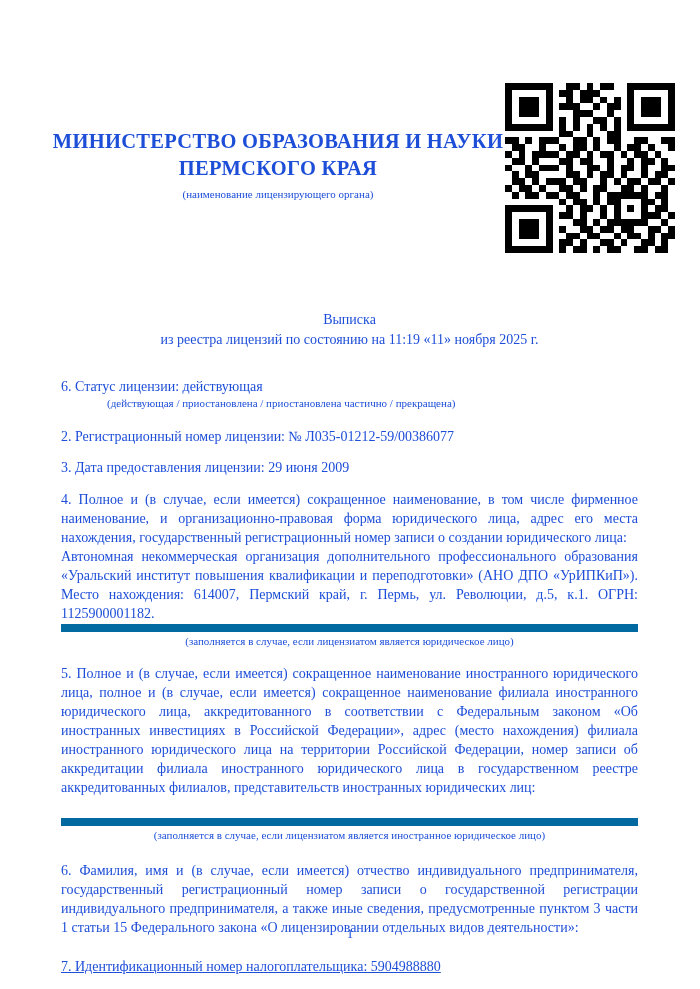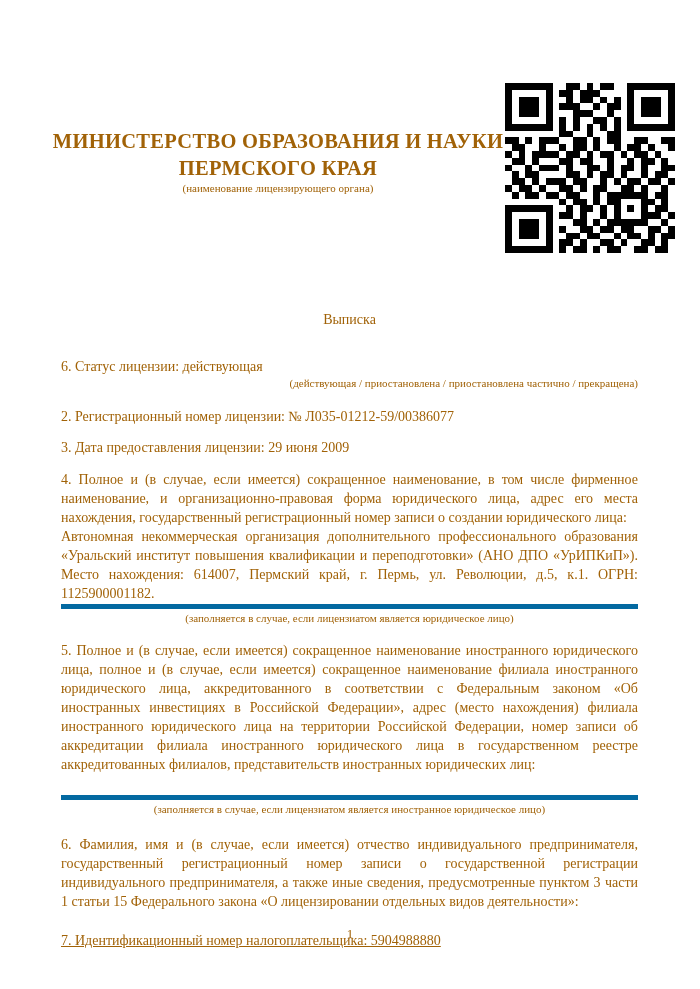--- a/index.html
+++ b/index.html
@@ -3,37 +3,38 @@
 <meta charset="utf-8">
 <style>
   * { margin: 0; padding: 0; box-sizing: border-box; }
   html, body { background: #ffffff; }
   .page {
     position: relative;
     width: 700px;
     height: 989px;
     background: #ffffff;
     font-family: "Liberation Serif", "DejaVu Serif", serif;
-    color: #a16207;
+    color: #1d4ed8;
     overflow: hidden;
   }
   .ministry {
     position: absolute;
     left: 0;
     top: 128px;
     width: 556px;
     text-align: center;
   }
   .ministry-line {
     font-size: 20.5px;
     font-weight: bold;
     line-height: 27px;
     letter-spacing: 0.3px;
   }
   .ministry-caption {
+    margin-top: 6px;
     font-size: 11px;
     line-height: 13px;
   }
   .qr {
     position: absolute;
     left: 505px;
     top: 83px;
     width: 170px;
     height: 170px;
   }
@@ -45,32 +46,32 @@
     width: 577px;
     font-size: 14px;
     line-height: 19px;
   }
   .doc-title { text-align: center; line-height: 20px; margin-top: 8px; }
   .line-item { margin-top: 0; }
   .mt-i1 { margin-top: 27px; }
   .sub-caption {
     font-size: 11px;
     line-height: 14px;
-    text-align: right;
+    text-align: left;
   }
   .sub-caption.shift { margin-left: 46px; }
   .mt-i2 { margin-top: 17px; }
   .mt-i3 { margin-top: 12px; }
   .para {
     text-align: justify;
     text-align-last: left;
   }
   .mt-i4 { margin-top: 13px; }
   .ruled-caption {
-    border-top: 5px solid #0369a1;
+    border-top: 8px solid #0369a1;
     padding-top: 2px;
     font-size: 11px;
     line-height: 14px;
     text-align: center;
   }
   .mt-rule4 { margin-top: 1px; }
   .mt-i5 { margin-top: 16px; }
   .mt-rule5 { margin-top: 21px; }
   .mt-i6 { margin-top: 19px; }
   .mt-rule6 { margin-top: 14px; }
@@ -436,20 +437,21 @@
         <rect x="20" y="24" width="1" height="1" fill="#000000"></rect>
         <rect x="22" y="24" width="1" height="1" fill="#000000"></rect>
         <rect x="23" y="24" width="1" height="1" fill="#000000"></rect>
       </svg>
     </div>
 
   <div class="body">
 
     <div class="doc-title">
       <div>Выписка</div>
+      <div>из реестра лицензий по состоянию на 11:19 «11» ноября 2025 г.</div>
     </div>
 
     <div class="line-item mt-i1">6. Статус лицензии: действующая</div>
     <div class="sub-caption shift">(действующая / приостановлена / приостановлена частично / прекращена)</div>
 
     <div class="line-item mt-i2">2. Регистрационный номер лицензии: № Л035-01212-59/00386077</div>
 
     <div class="line-item mt-i3">3. Дата предоставления лицензии: 29 июня 2009</div>
 
     <div class="mt-i4">

